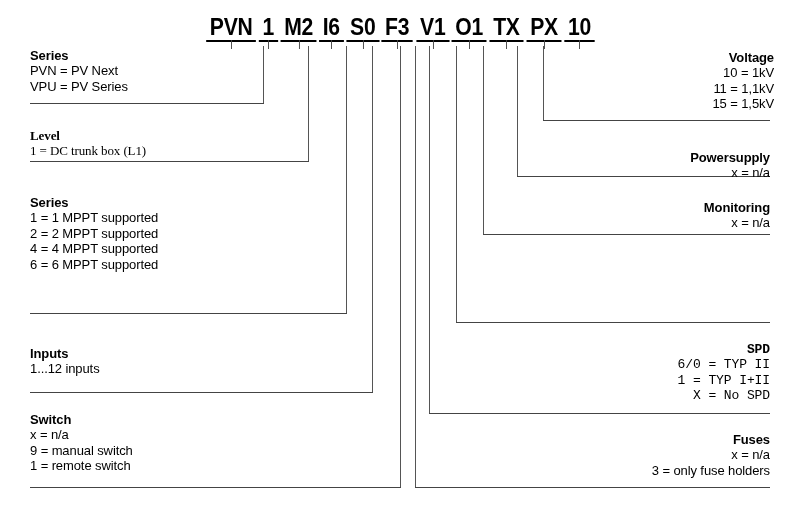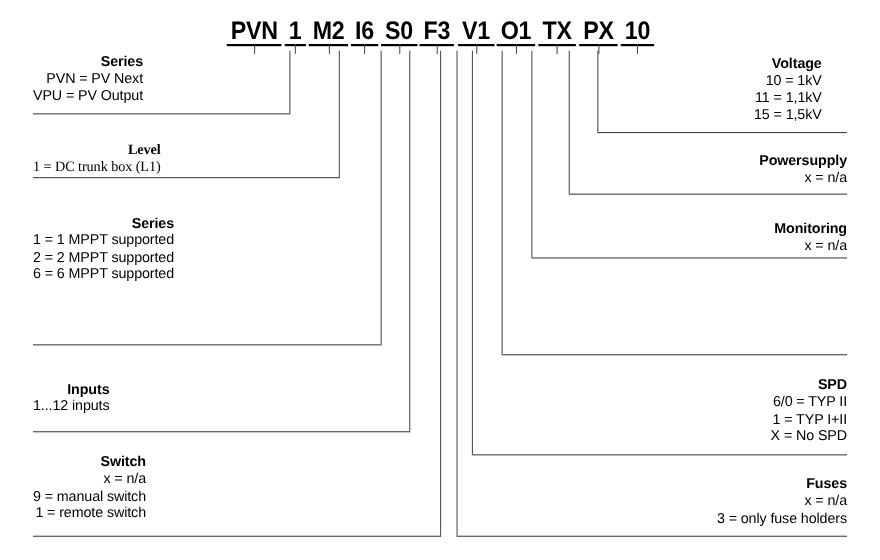--- a/index.html
+++ b/index.html
@@ -44,21 +44,21 @@
     line-height:15px;
     letter-spacing:-0.1px;
     white-space:nowrap;
   }
   .block .bline{
     font-size:13px;
     line-height:15.5px;
     letter-spacing:-0.1px;
     white-space:nowrap;
   }
-  .block.left{text-align:right;}
+  .block.left{text-align:left;}
   .block.right{text-align:right;}
 
   
   .vline{position:absolute;width:1px;background:#555;}
   .uline{position:absolute;height:1px;background:#444;}
 </style>
 </head>
 <body>
 
 <div id="root">
@@ -139,66 +139,67 @@
 
   <div class="vline" style="left:429px;top:46px;height:367px;"></div>
   <div class="uline" style="left:429px;top:413px;width:341px;"></div>
 
   <div class="vline" style="left:415px;top:46px;height:441px;"></div>
   <div class="uline" style="left:415px;top:487px;width:355px;"></div>
 
   <div class="block left" style="left:30px;top:48px;">
     <div class="btitle">Series</div>
     <div class="bline">PVN = PV Next</div>
-    <div class="bline">VPU = PV Output</div>
+    <div class="bline">VPU = PV Series</div>
   </div>
 
   <div class="block left" style="left:30px;top:128px;font-family:Liberation Serif, serif;">
     <div class="btitle">Level</div>
     <div class="bline">1 = DC trunk box (L1)</div>
   </div>
 
   <div class="block left" style="left:30px;top:195px;">
     <div class="btitle">Series</div>
     <div class="bline">1 = 1 MPPT supported</div>
     <div class="bline">2 = 2 MPPT supported</div>
+    <div class="bline">4 = 4 MPPT supported</div>
     <div class="bline">6 = 6 MPPT supported</div>
   </div>
 
   <div class="block left" style="left:30px;top:346px;">
     <div class="btitle">Inputs</div>
     <div class="bline">1...12 inputs</div>
   </div>
 
   <div class="block left" style="left:30px;top:412px;">
     <div class="btitle">Switch</div>
     <div class="bline">x = n/a</div>
     <div class="bline">9 = manual switch</div>
     <div class="bline">1 = remote switch</div>
   </div>
 
-  <div class="block right" style="left:447px;top:50px;width:300px;">
+  <div class="block right" style="left:474px;top:50px;width:300px;">
     <div class="btitle">Voltage</div>
     <div class="bline">10 = 1kV</div>
     <div class="bline">11 = 1,1kV</div>
     <div class="bline">15 = 1,5kV</div>
   </div>
 
-  <div class="block right" style="left:470px;top:138px;width:300px;">
+  <div class="block right" style="left:470px;top:150px;width:300px;">
     <div class="btitle">Powersupply</div>
     <div class="bline">x = n/a</div>
   </div>
 
   <div class="block right" style="left:470px;top:200px;width:300px;">
     <div class="btitle">Monitoring</div>
     <div class="bline">x = n/a</div>
   </div>
 
 
-  <div class="block right" style="left:470px;top:342px;width:300px;">
+  <div class="block right" style="left:470px;top:342px;width:300px;font-family:Liberation Mono, monospace;">
     <div class="btitle">SPD</div>
     <div class="bline">6/0 = TYP II</div>
     <div class="bline">1 = TYP I+II</div>
     <div class="bline">X = No SPD</div>
   </div>
 
   <div class="block right" style="left:470px;top:432px;width:300px;">
     <div class="btitle">Fuses</div>
     <div class="bline">x = n/a</div>
     <div class="bline">3 = only fuse holders</div>

